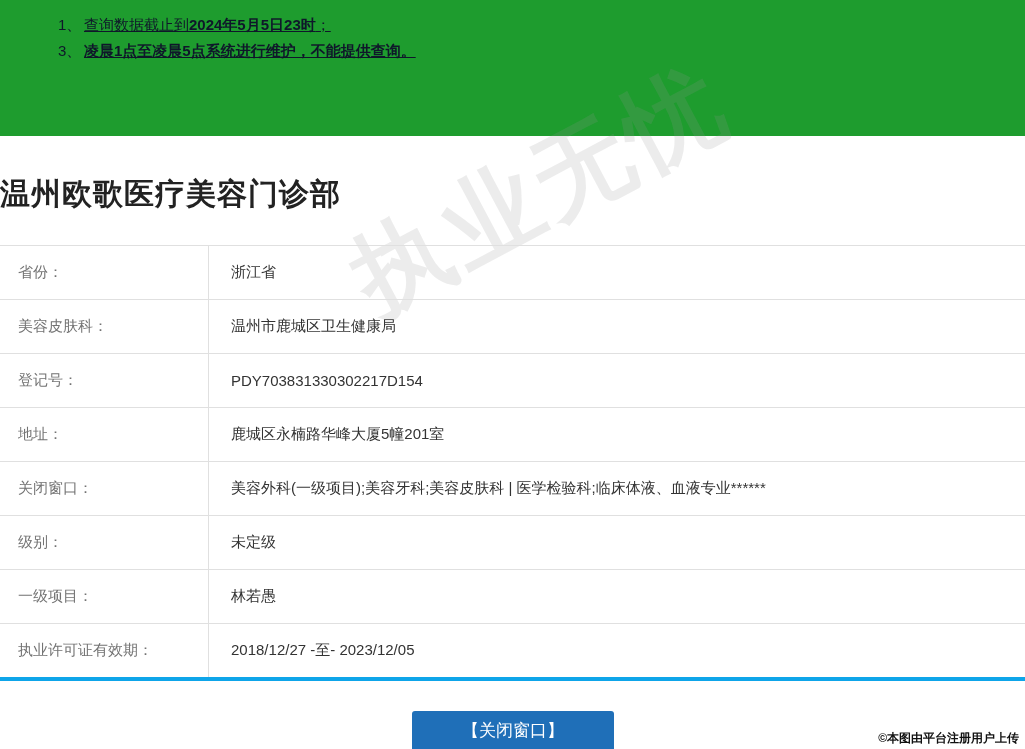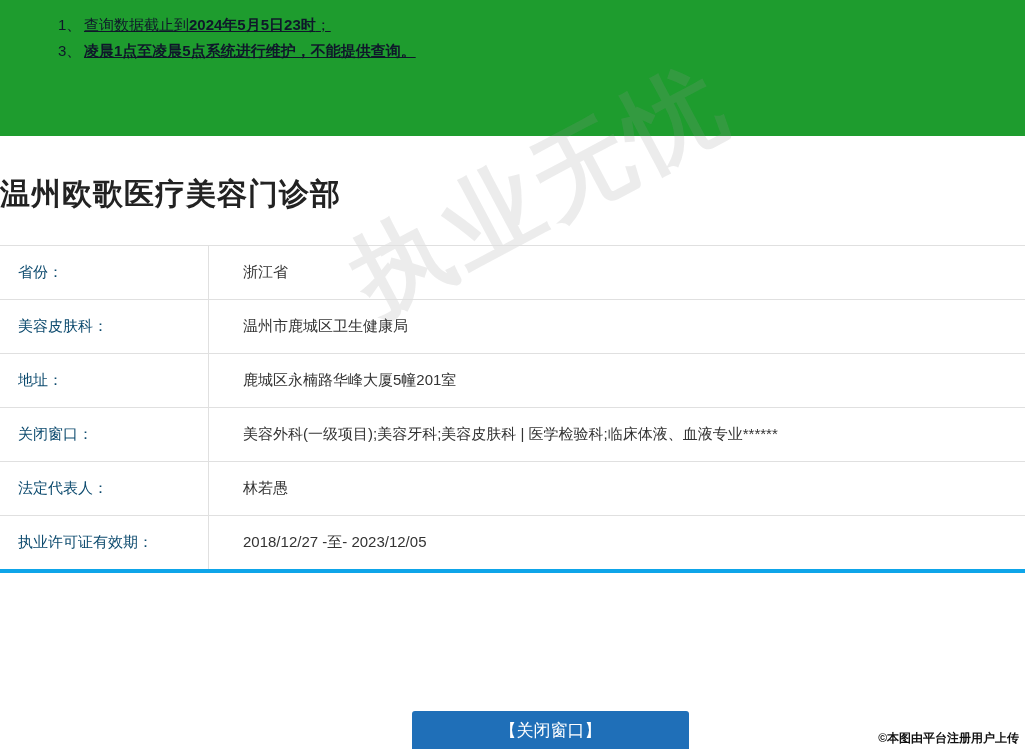--- a/index.html
+++ b/index.html
@@ -67,24 +67,24 @@
     padding: 17px 0 17px 0;
     font-size: 15px;
     color: #333333;
     vertical-align: middle;
     background: transparent;
   }
   .info-table td.label {
     width: 190px;
     padding-left: 18px;
     border-right: 1px solid #e0e0e0;
-    color: #0c4a6e;
+    color: #737373;
   }
   .info-table td.value {
-    padding-left: 34px;
+    padding-left: 22px;
     color: #333333;
     word-break: break-all;
   }
 
   
   .watermark {
     position: absolute;
     top: 230px;
     left: 330px;
     font-size: 96px;
@@ -103,21 +103,21 @@
     position: absolute;
     left: 0;
     bottom: 0;
     width: 100%;
     height: 60px;
   }
   .close-button {
     position: absolute;
     left: 412px;
     bottom: 0;
-    width: 277px;
+    width: 202px;
     height: 38px;
     line-height: 38px;
     text-align: center;
     background: #1f6fb8;
     color: #ffffff;
     font-size: 17px;
     border: none;
     border-radius: 3px 3px 0 0;
     cursor: pointer;
     font-family: "Liberation Sans", sans-serif;
@@ -153,29 +153,37 @@
   <tbody>
     <tr>
       <td class="label">省份：</td>
       <td class="value">浙江省</td>
     </tr>
     <tr>
       <td class="label">美容皮肤科：</td>
       <td class="value">温州市鹿城区卫生健康局</td>
     </tr>
     <tr>
+      <td class="label">登记号：</td>
+      <td class="value">PDY703831330302217D154</td>
+    </tr>
+    <tr>
       <td class="label">地址：</td>
       <td class="value">鹿城区永楠路华峰大厦5幢201室</td>
     </tr>
     <tr>
       <td class="label">关闭窗口：</td>
       <td class="value">美容外科(一级项目);美容牙科;美容皮肤科 | 医学检验科;临床体液、血液专业******</td>
     </tr>
     <tr>
-      <td class="label">法定代表人：</td>
+      <td class="label">级别：</td>
+      <td class="value">未定级</td>
+    </tr>
+    <tr>
+      <td class="label">一级项目：</td>
       <td class="value">林若愚</td>
     </tr>
     <tr>
       <td class="label">执业许可证有效期：</td>
       <td class="value">2018/12/27 -至- 2023/12/05</td>
     </tr>
   </tbody>
 </table>
 
 <div class="footer-area">

